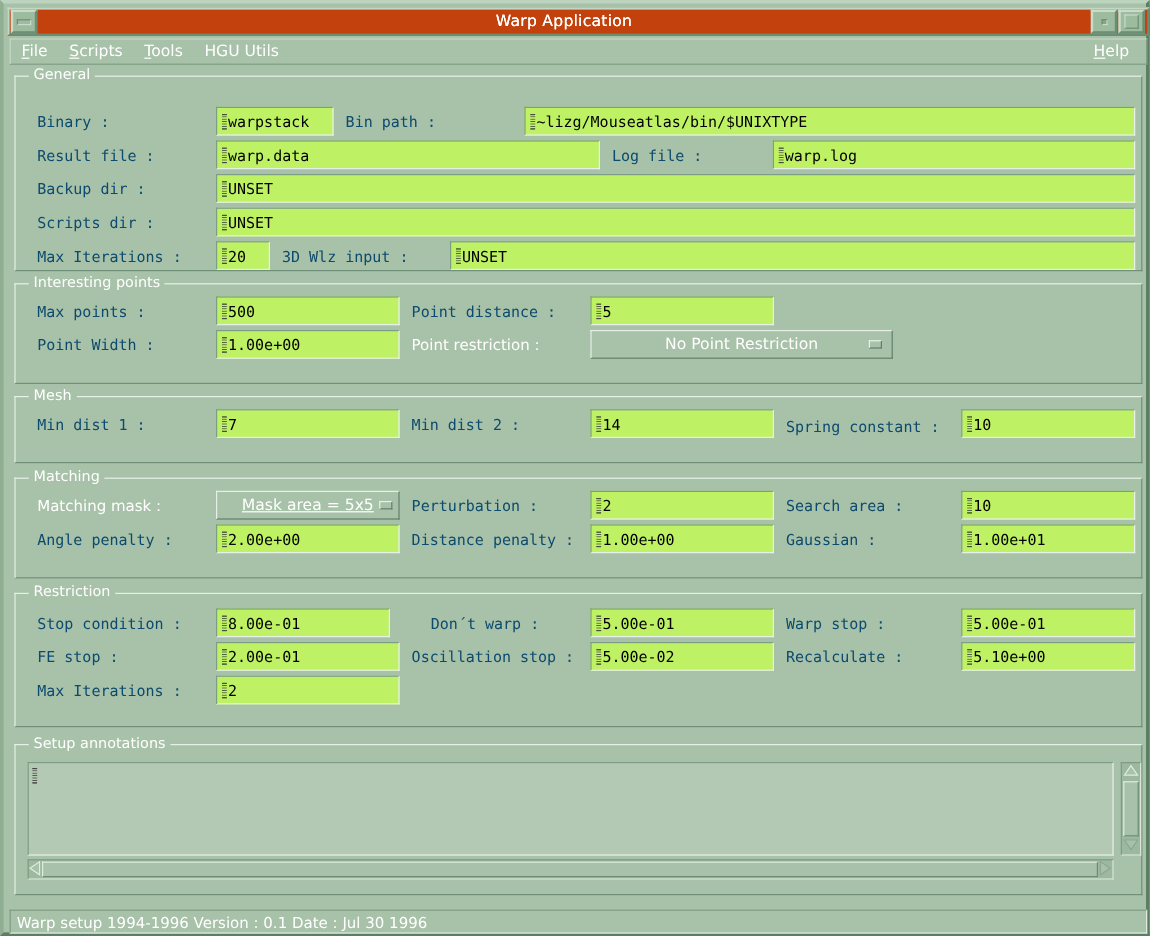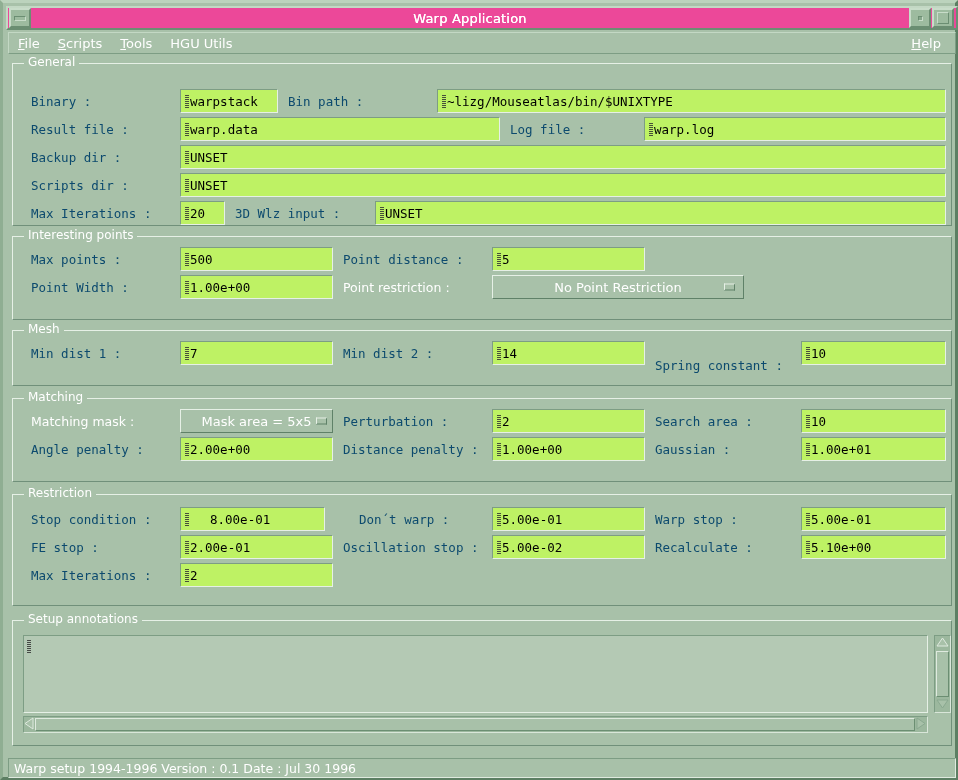--- a/index.html
+++ b/index.html
@@ -18,21 +18,21 @@
     border-left:3px solid #8fae92;
     border-top:3px solid #bcd3bd;
     border-right:3px solid #5c7f63;
     border-bottom:3px solid #5c7f63;
     box-sizing:border-box;
   }
   
   #titlebar{
     position:absolute;left:3px;top:3px;width:952px;height:24px;
     box-sizing:border-box;
-    background:#ec4899;
+    background:#c2410c;
     border-top:2px solid #c3d8c4;border-left:2px solid #c3d8c4;
     border-right:2px solid #6b8e72;border-bottom:2px solid #6b8e72;
     display:flex;align-items:center;
   }
   .tb-btn{
     box-sizing:border-box;
     background:#9dbb9f;
     border-top:2px solid #c8dcc9;border-left:2px solid #c8dcc9;
     border-right:2px solid #6b8e72;border-bottom:2px solid #6b8e72;
     display:flex;align-items:center;justify-content:center;
@@ -292,32 +292,32 @@
       <div class="lbl" style="left:10px;top:10px;width:155px;height:24px;">Min dist 1 :</div>
       <div class="field" style="left:167px;top:10px;width:153px;height:24px;">
         <span class="caret"></span>
           <span>7</span>
       </div>
       <div class="lbl" style="left:322px;top:10px;width:155px;height:24px;">Min dist 2 :</div>
       <div class="field" style="left:479px;top:10px;width:153px;height:24px;">
         <span class="caret"></span>
           <span>14</span>
       </div>
-      <div class="lbl" style="left:634px;top:22px;width:152px;height:24px;">Spring constant :</div>
+      <div class="lbl" style="left:634px;top:12px;width:152px;height:24px;">Spring constant :</div>
       <div class="field" style="left:788px;top:10px;width:145px;height:24px;">
         <span class="caret"></span>
           <span>10</span>
       </div>
     </div>
 
     <div class="group" style="left:4px;top:343px;width:940px;height:84px;">
       <div class="group-title">Matching</div>
 
       <div class="lbl sans" style="left:10px;top:10px;width:155px;height:24px;">Matching mask      :</div>
-      <div class="optmenu" style="left:167px;top:10px;width:153px;height:24px;">
+      <div class="optmenu" style="left:167px;top:10px;width:153px;height:24px;text-decoration:underline;">
         <span>Mask area = 5x5</span>
         <span class="ind" style="right:5px;"></span>
       </div>
       <div class="lbl" style="left:322px;top:10px;width:155px;height:24px;">Perturbation :</div>
       <div class="field" style="left:479px;top:10px;width:153px;height:24px;">
         <span class="caret"></span>
           <span>2</span>
       </div>
       <div class="lbl" style="left:634px;top:10px;width:152px;height:24px;">Search area :</div>
       <div class="field" style="left:788px;top:10px;width:145px;height:24px;">
@@ -339,21 +339,21 @@
       <div class="field" style="left:788px;top:38px;width:145px;height:24px;">
         <span class="caret"></span>
           <span>1.00e+01</span>
       </div>
     </div>
 
     <div class="group" style="left:4px;top:439px;width:940px;height:112px;">
       <div class="group-title">Restriction</div>
 
       <div class="lbl" style="left:10px;top:12px;width:155px;height:24px;">Stop condition :</div>
-      <div class="field" style="left:167px;top:12px;width:145px;height:24px;gap:20px;">
+      <div class="field" style="left:167px;top:12px;width:145px;height:24px;">
         <span class="caret"></span>
           <span>8.00e-01</span>
       </div>
       <div class="lbl" style="left:322px;top:12px;width:155px;height:24px;margin-left:16px;">Don´t warp :</div>
       <div class="field" style="left:479px;top:12px;width:153px;height:24px;">
         <span class="caret"></span>
           <span>5.00e-01</span>
       </div>
       <div class="lbl" style="left:634px;top:12px;width:152px;height:24px;">Warp stop :</div>
       <div class="field" style="left:788px;top:12px;width:145px;height:24px;">

